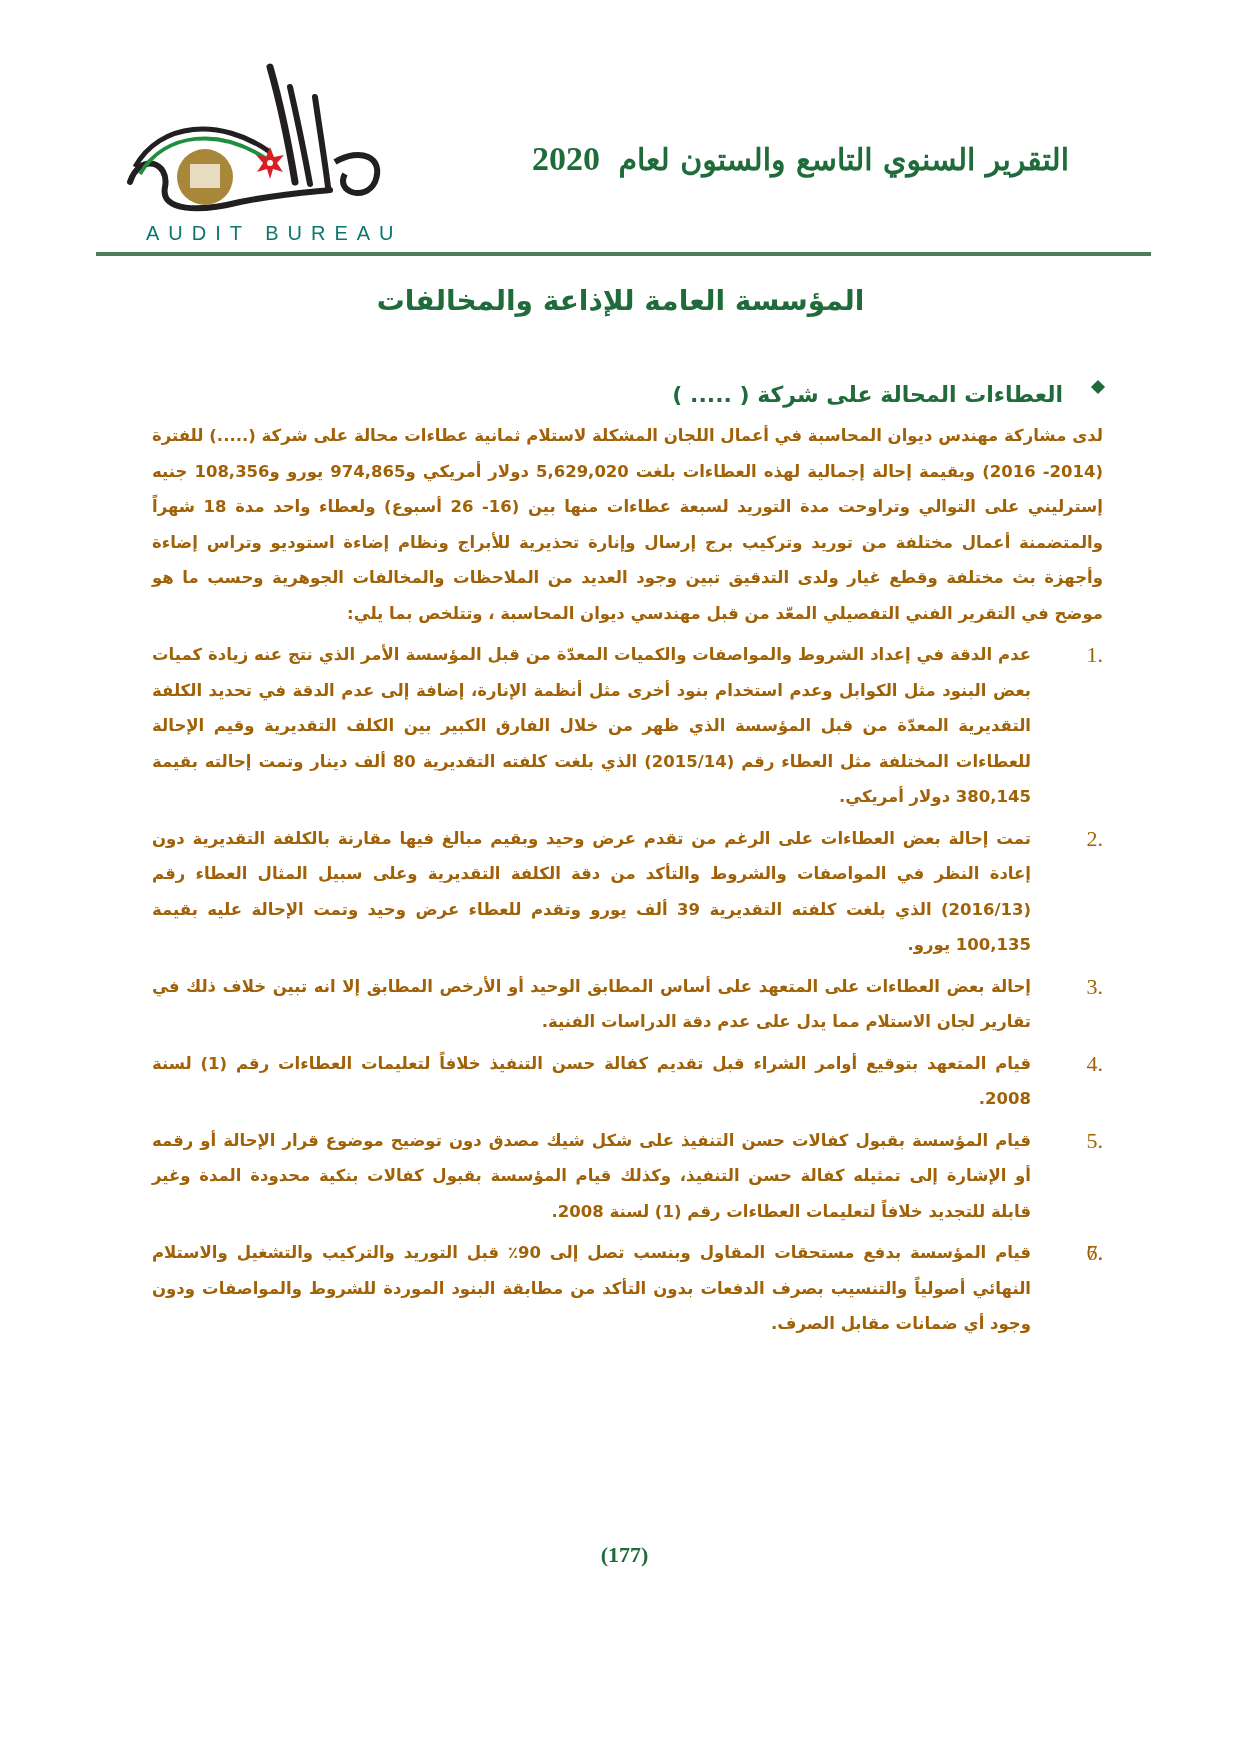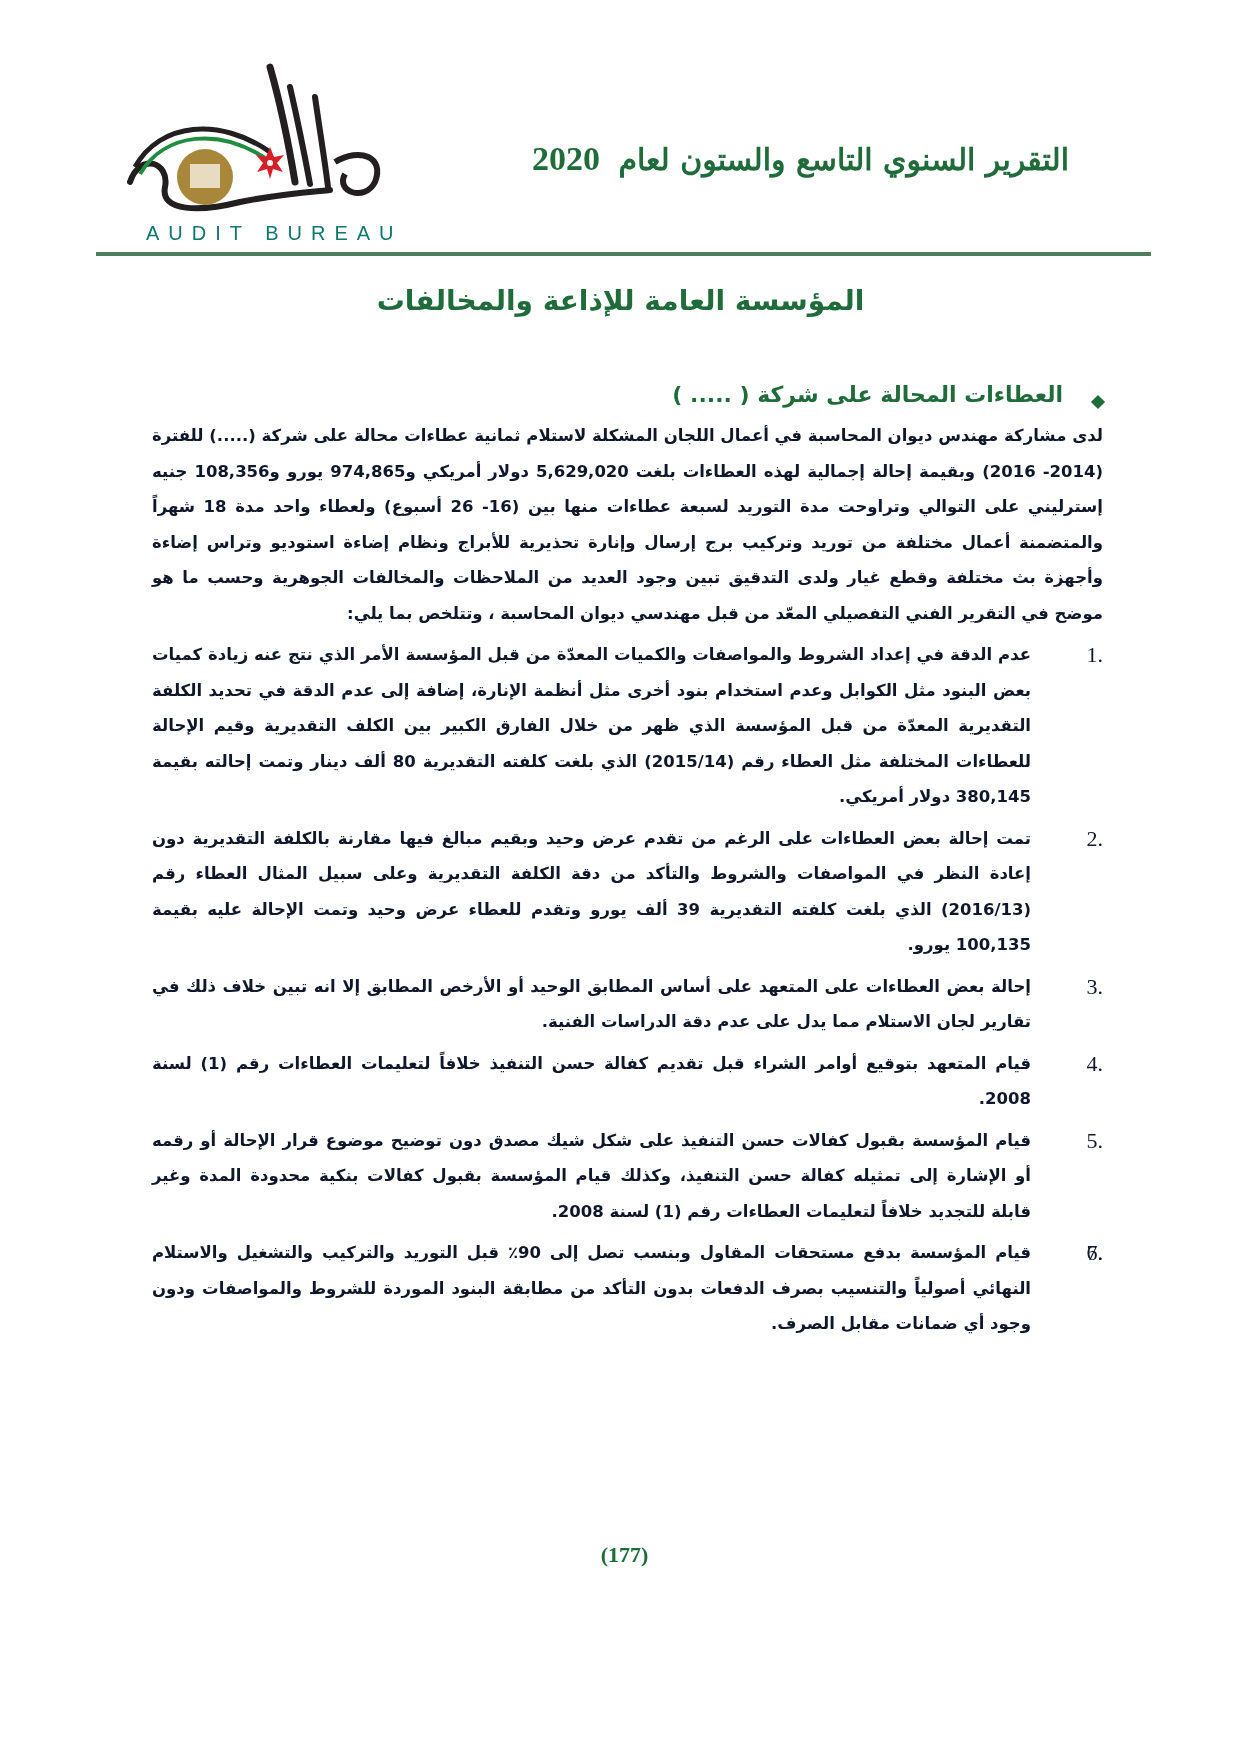--- a/index.html
+++ b/index.html
@@ -16,28 +16,28 @@
                     font-family: "DejaVu Serif", serif; font-weight: bold; font-size: 30px;
                     color: #1f6b3a; white-space: nowrap; }
     .report-title .year { font-family: "Liberation Serif", serif; font-size: 34px; margin-right: 8px; }
     .header-rule { position: absolute; left: 96px; right: 90px; top: 252px; height: 4px; background: #4e7d5c; }
 
     .entity-title { position: absolute; left: 0; right: 0; top: 284px; text-align: center; direction: rtl;
                     font-family: "DejaVu Sans", sans-serif; font-weight: bold; font-size: 28px; color: #1f6b3a; }
 
     
     .section-heading { position: absolute; right: 138px; top: 382px; direction: rtl; display: flex;
-                       align-items: flex-end; gap: 30px; white-space: nowrap; }
+                       align-items: flex-start; gap: 30px; white-space: nowrap; }
     .diamond { width: 10px; height: 10px; background: #1f6b3a; transform: rotate(45deg); }
     .section-heading .h-text { font-family: "DejaVu Sans", sans-serif; font-weight: bold; font-size: 22px; color: #1f6b3a; }
 
     
     .body { position: absolute; left: 152px; right: 138px; top: 418px; direction: rtl; text-align: justify;
             text-align-last: right; font-family: "DejaVu Sans", sans-serif; font-weight: bold; font-size: 16.5px;
-            line-height: 35.5px; color: #0f172a; }
+            line-height: 35.5px; color: #a16207; }
     .intro { margin: 0; }
     .findings { list-style: none; margin: 0; padding: 0; }
     .finding { position: relative; padding-right: 72px; margin-top: 6px; }
     .finding .num { position: absolute; right: 0; top: 0; font-family: "Liberation Serif", serif;
                     font-weight: normal; font-size: 22px; direction: ltr; }
 
     .page-number { position: absolute; left: 8px; right: 0; top: 1542px; text-align: center;
                    font-family: "Liberation Serif", serif; font-weight: bold; font-size: 22px; color: #1f6b3a; direction: ltr; }
   </style>
 </head>

